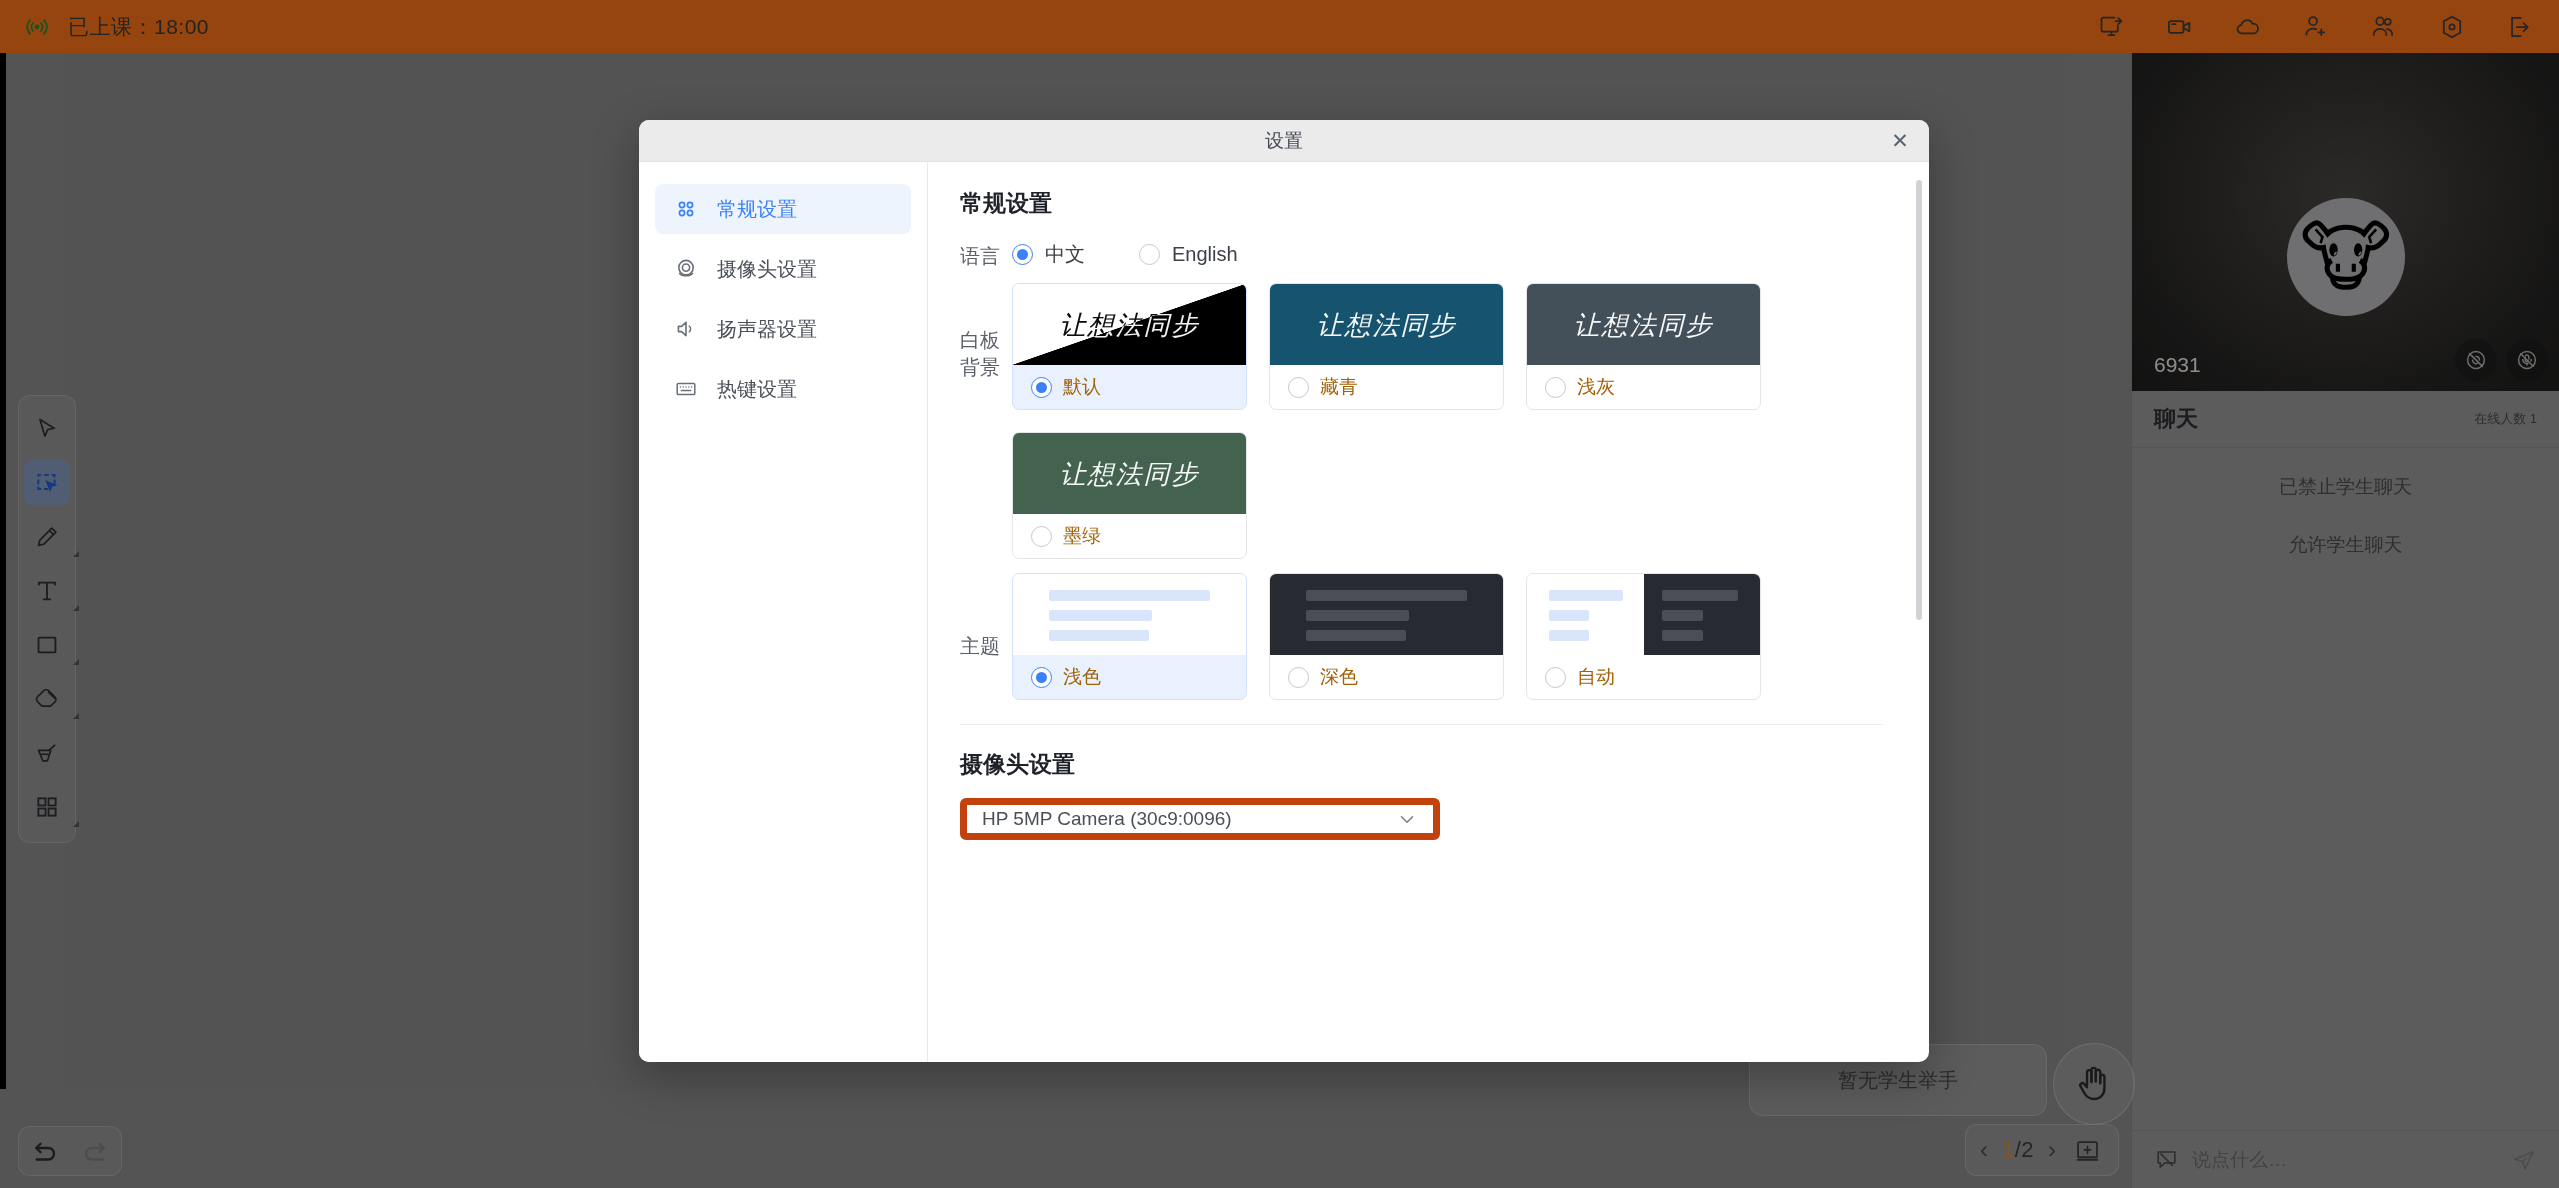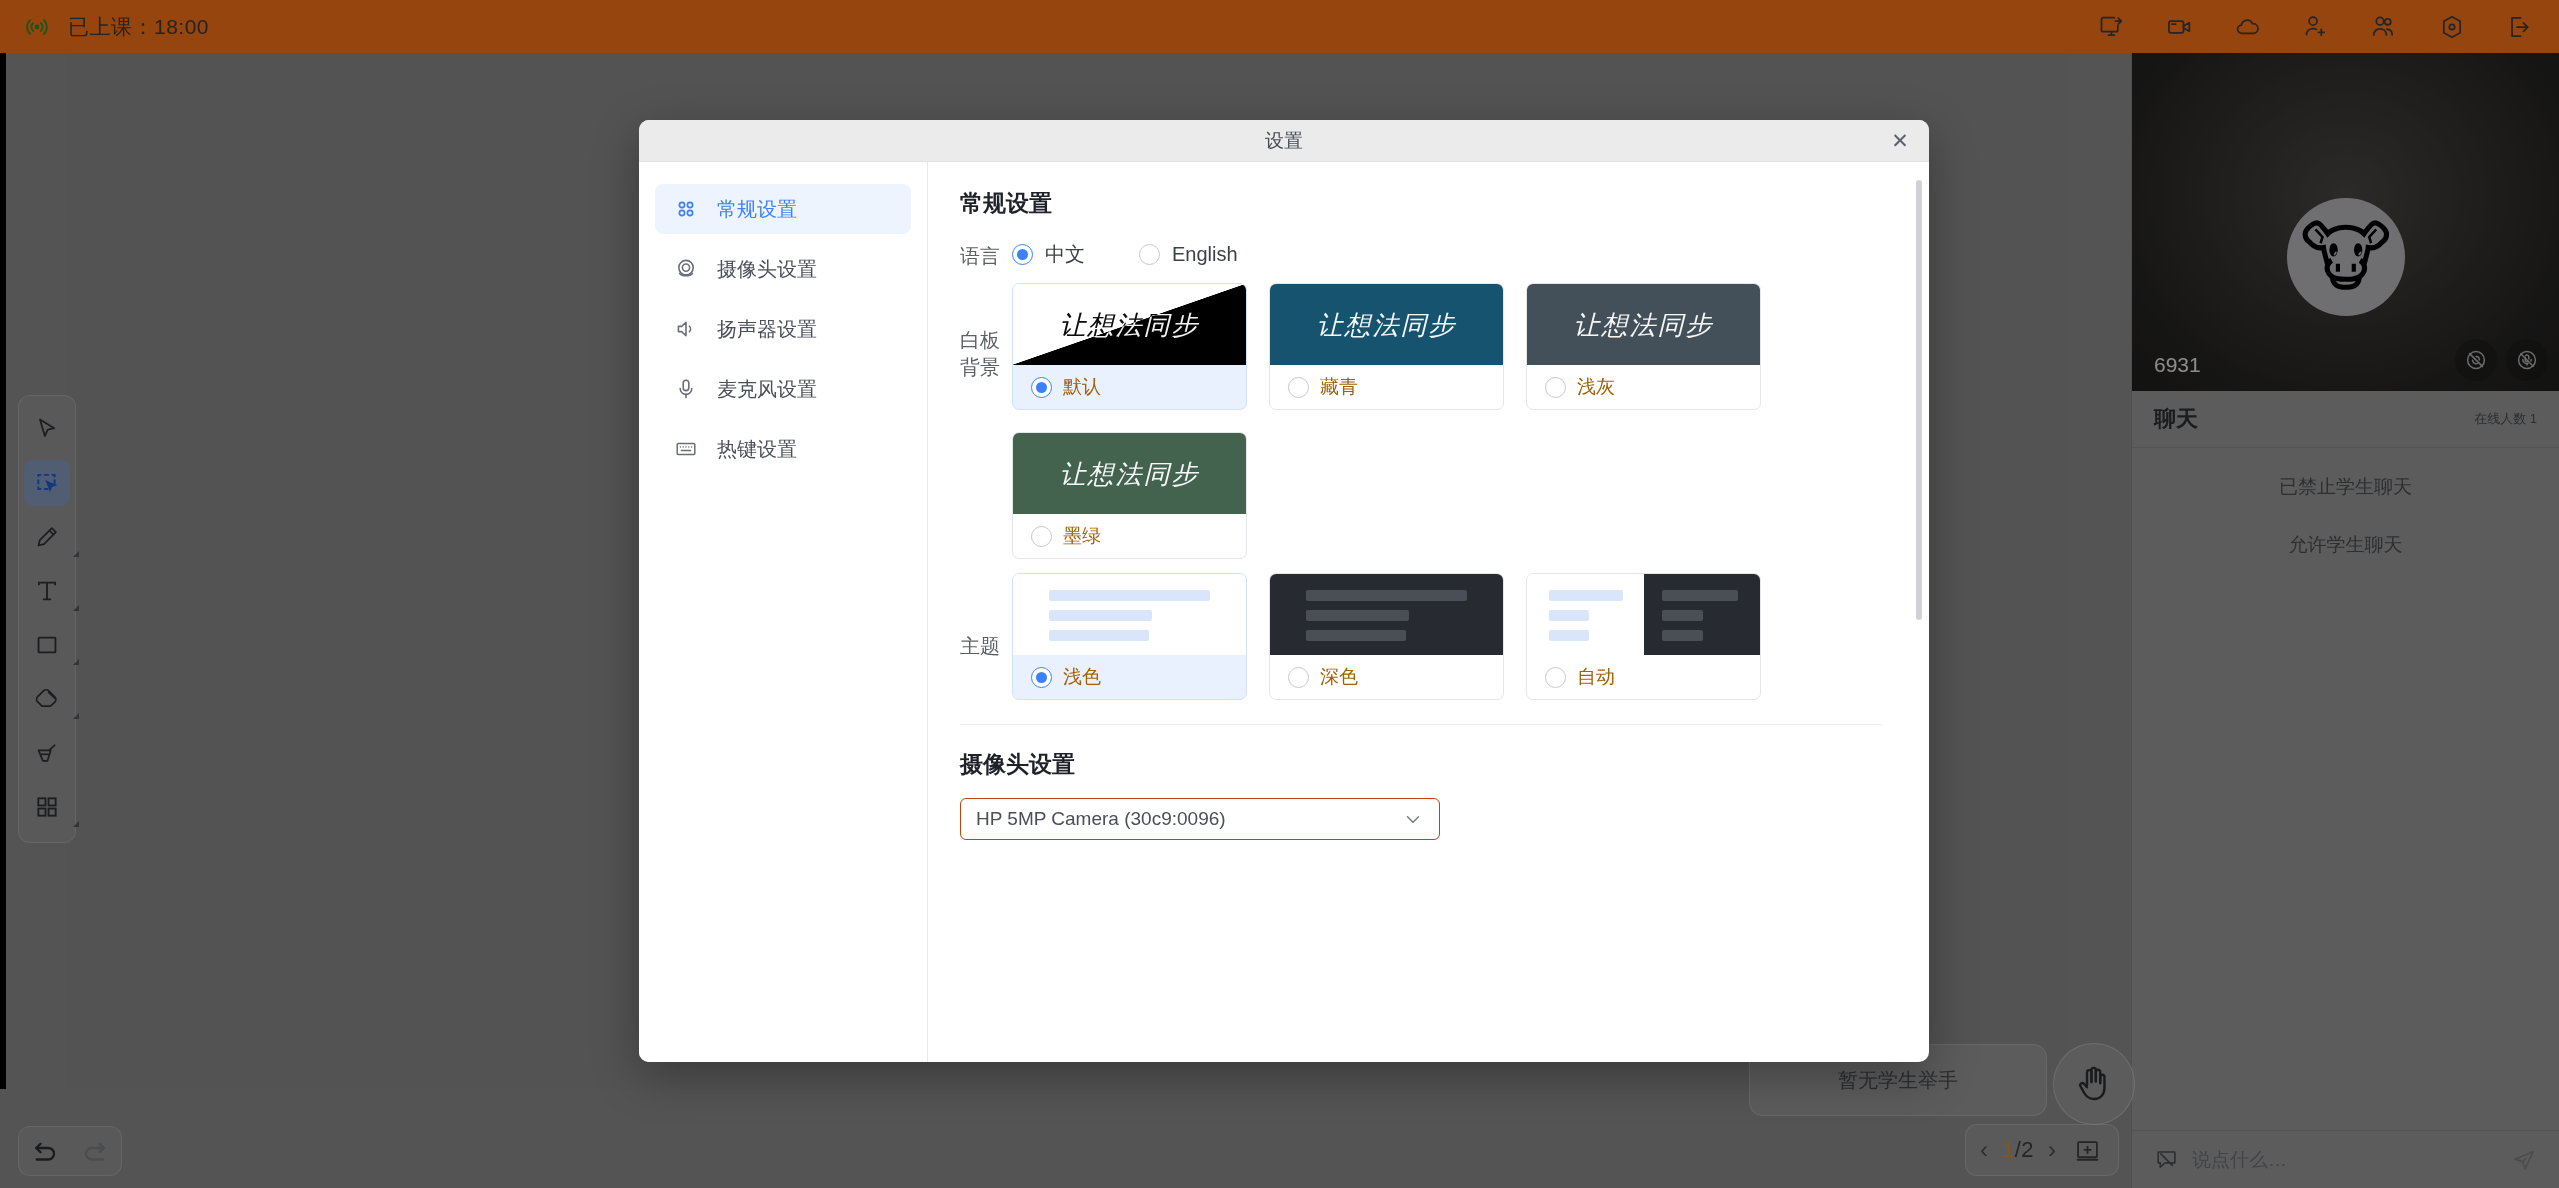--- a/index.html
+++ b/index.html
@@ -272,21 +272,21 @@
   .th-auto .half-r { width: 50%; background: #272a31; padding: 16px 0 0 18px; }
   .bar { height: 11px; border-radius: 2px; margin-bottom: 9px; }
   .bar.lt { background: #d9e5fb; }
   .bar.dk { background: #4a4e57; }
   .w100 { width: 100%; } .w64 { width: 64%; } .w62 { width: 62%; }
   .w78 { width: 78%; } .w42 { width: 42%; }
 
   .divider { height: 1px; background: #ededed; margin: 24px 0 0 0; }
   .sec2-title { font-size: 23px; font-weight: bold; color: #1f2329; margin: 24px 0 18px; }
   .select {
-    width: 480px; height: 42px; border: 1px solid #c2410c; border-radius: 6px;
+    width: 480px; height: 42px; border: 7px solid #c2410c; border-radius: 6px;
     display: flex; align-items: center; padding: 0 15px;
     font-size: 19px; color: #4a4f58; cursor: pointer; background: #fff;
   }
   .select .chev { margin-left: auto; color: #7b7f86; display:flex; }
 </style>
 </head>
 <body>
 
 <div id="app">
 
@@ -539,30 +539,20 @@
           <span class="si-ico">
             <svg width="24" height="24" viewBox="0 0 24 24" fill="none" stroke="currentColor" stroke-width="1.6" stroke-linejoin="round">
               <path d="M4.4 9.4h3.2l4.4-4v13.2l-4.4-4H4.4z"></path>
               <path d="M15.4 9.2a4 4 0 0 1 0 5.6" stroke-linecap="round"></path>
             </svg>
           </span>
           <span>扬声器设置</span>
         </div>
         <div class="side-item">
           <span class="si-ico">
-            <svg width="24" height="24" viewBox="0 0 24 24" fill="none" stroke="currentColor" stroke-width="1.6" stroke-linecap="round">
-              <rect x="9.2" y="3.2" width="5.6" height="10.4" rx="2.8"></rect>
-              <path d="M6.2 11.6a5.8 5.8 0 0 0 11.6 0"></path>
-              <path d="M12 17.4v3.2"></path>
-            </svg>
-          </span>
-          <span>麦克风设置</span>
-        </div>
-        <div class="side-item">
-          <span class="si-ico">
             <svg width="24" height="24" viewBox="0 0 24 24" fill="none" stroke="currentColor" stroke-width="1.5" stroke-linecap="round">
               <rect x="3.2" y="6.4" width="17.6" height="11.2" rx="1.2"></rect>
               <path d="M6.4 10h.01M9.2 10h.01M12 10h.01M14.8 10h.01M17.6 10h.01M7.4 13.6h9.2"></path>
             </svg>
           </span>
           <span>热键设置</span>
         </div>
       </div>
 
       <div class="dlg-main">

